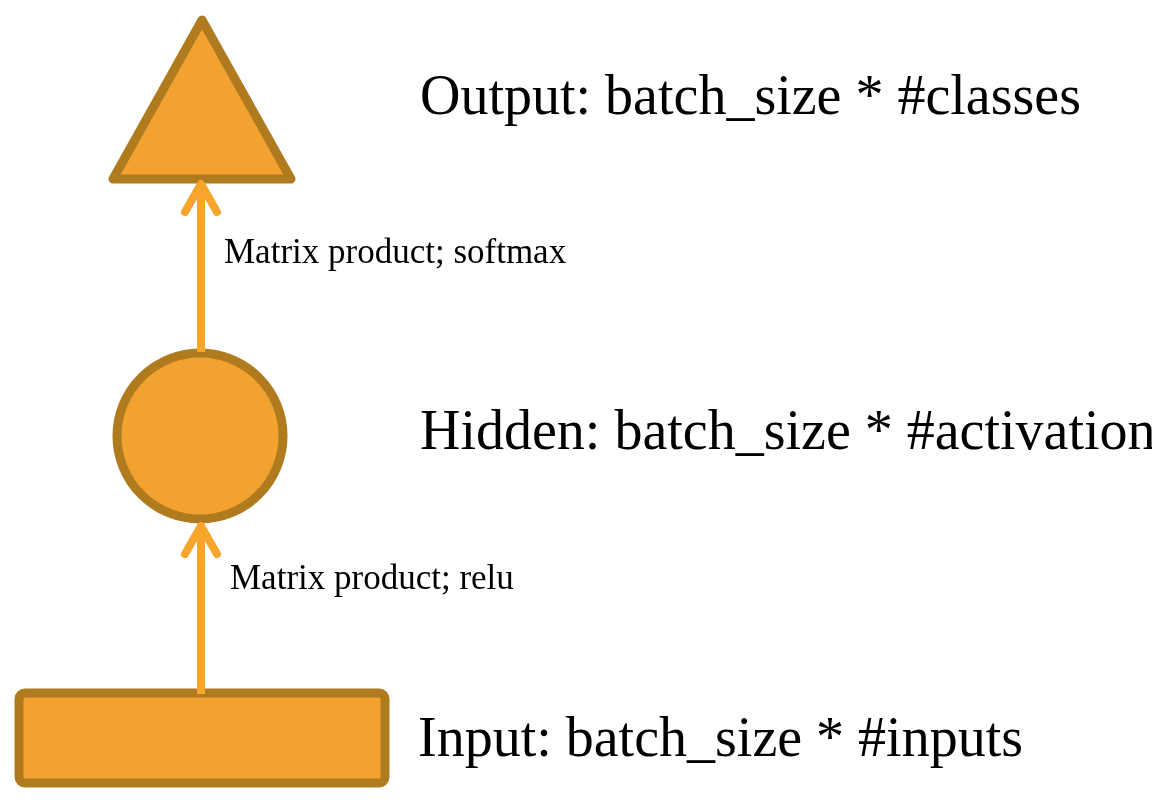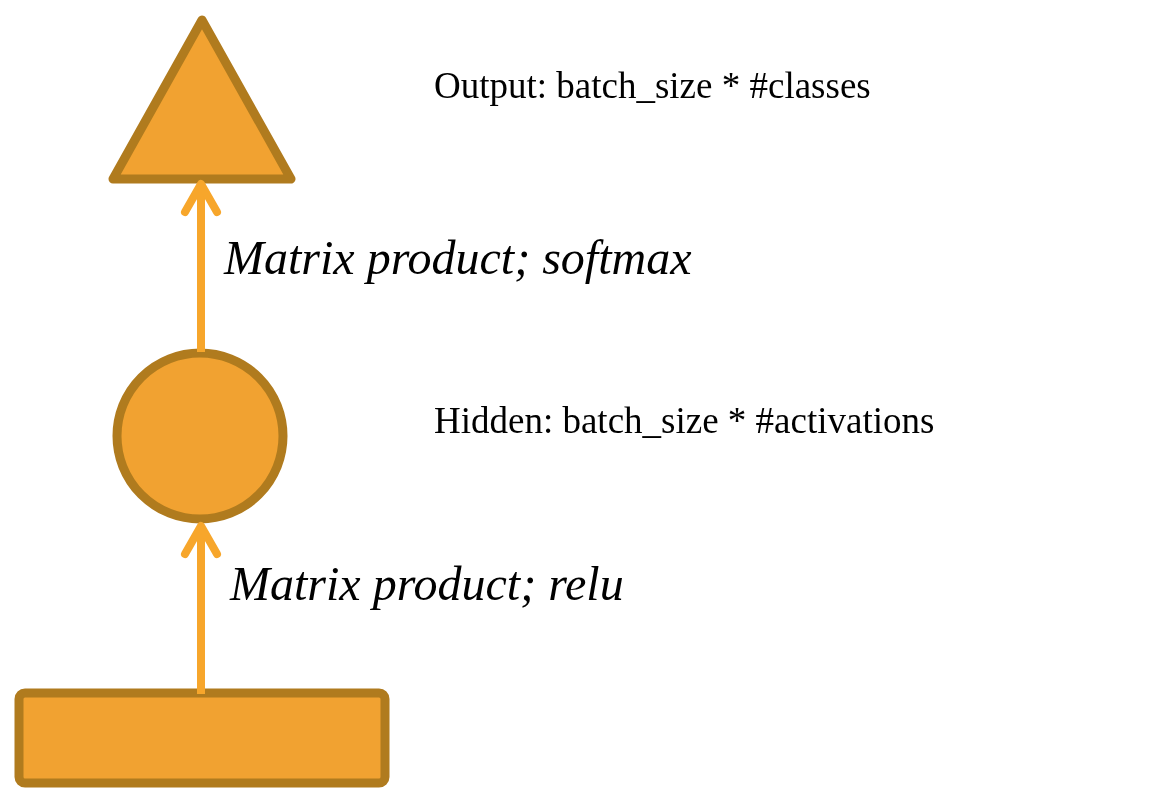--- a/index.html
+++ b/index.html
@@ -20,26 +20,24 @@
     left: 0;
     top: 0;
   }
   .label {
     position: absolute;
     line-height: 1;
     white-space: nowrap;
     color: #000000;
   }
   .label.node-label {
-    font-size: 37px;
-    margin-left: 14px;
+    font-size: 56px;
   }
   .label.edge-label {
-    font-size: 48px;
-    font-style: italic;
+    font-size: 35px;
   }
 </style>
 </head>
 <body>
 
 <div class="canvas">
 
   <svg width="1152" height="800" viewBox="0 0 1152 800">
 
     <polygon points="202,20 291,179 113,179" stroke-width="9" stroke-linejoin="round" fill="#F1A231" stroke="#B07B1E"></polygon>
@@ -56,18 +54,19 @@
     <g>
       <line x1="201" y1="694" x2="201" y2="530" stroke-width="8" stroke="#F7A62B"></line>
       <path d="M 185,554 L 201,526 L 217,554" fill="none" stroke-width="8" stroke-linecap="round" stroke-linejoin="round" stroke="#F7A62B"></path>
     </g>
   </svg>
 
   <div class="label node-label" style="left:420px; top:67px;">Output: batch_size * #classes</div>
 
   <div class="label node-label" style="left:420px; top:402px;">Hidden: batch_size * #activations</div>
 
+  <div class="label node-label" style="left:418px; top:709px;">Input: batch_size * #inputs</div>
 
   <div class="label edge-label" style="left:224px; top:234px;">Matrix product; softmax</div>
 
   <div class="label edge-label" style="left:230px; top:560px;">Matrix product; relu</div>
 
 </div>
 
 </body></html>

